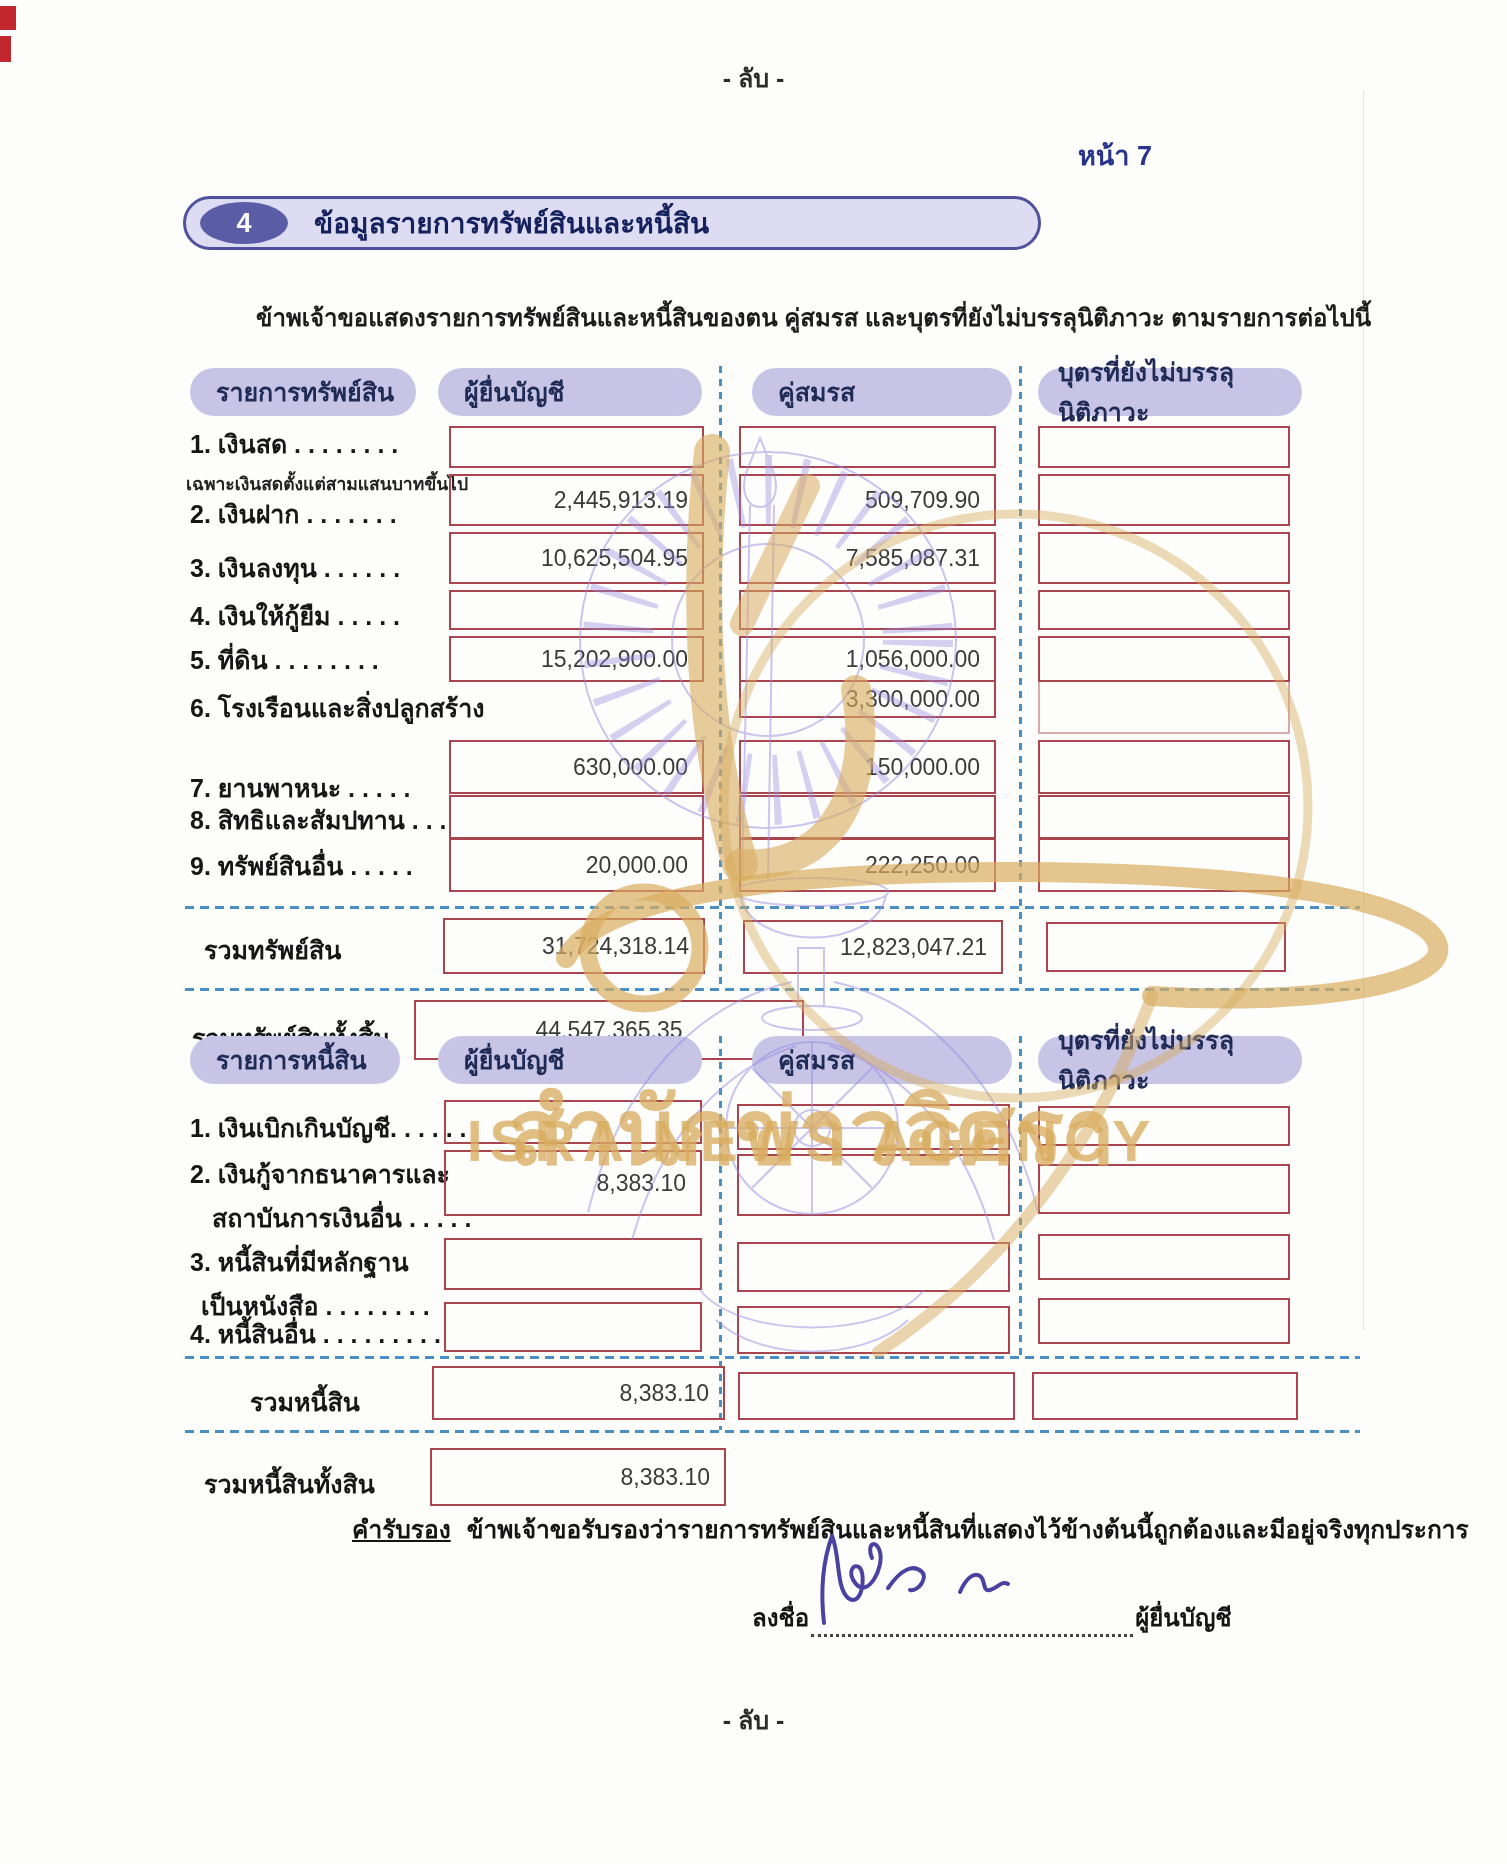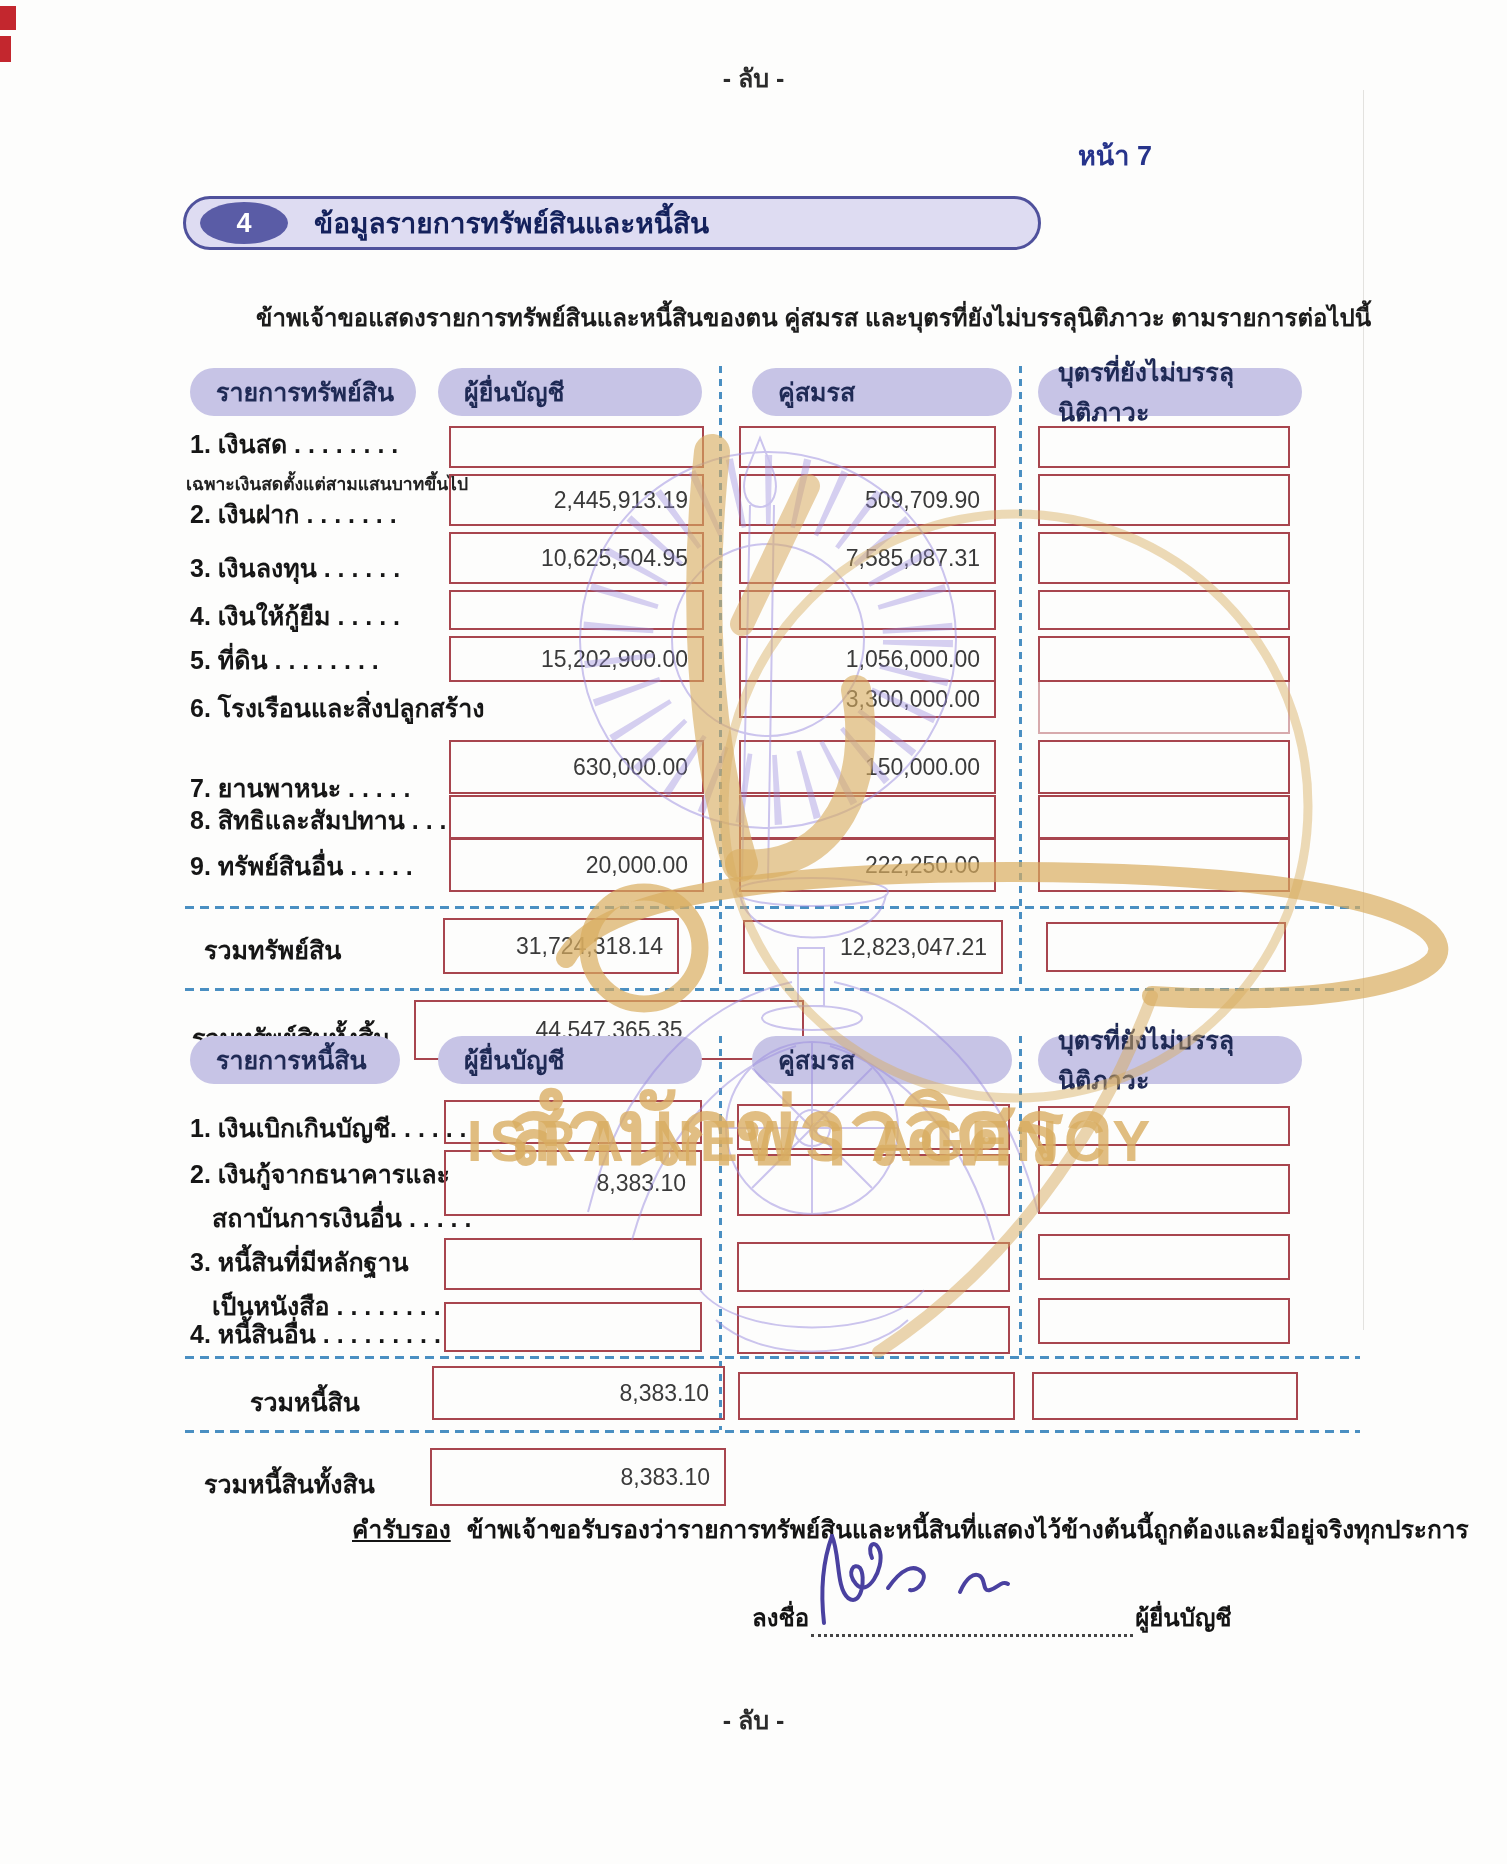--- a/index.html
+++ b/index.html
@@ -121,41 +121,41 @@
   <div class="box" style="left:1038px;top:532px;width:252px;height:52px;"></div>
   <div class="box" style="left:1038px;top:590px;width:252px;height:40px;"></div>
   <div class="box" style="left:1038px;top:636px;width:252px;height:46px;"></div>
   <div class="box faded" style="left:1038px;top:680px;width:252px;height:54px;"></div>
   <div class="box" style="left:1038px;top:740px;width:252px;height:54px;"></div>
   <div class="box" style="left:1038px;top:795px;width:252px;height:44px;"></div>
   <div class="box" style="left:1038px;top:838px;width:252px;height:54px;"></div>
 
   <div class="dash-h" style="left:185px;top:906px;width:1175px;"></div>
   <div class="lbl" style="left:204px;top:930px;">รวมทรัพย์สิน</div>
-  <div class="box" style="left:443px;top:918px;width:236px;height:56px;">31,724,318.14</div>
+  <div class="box" style="left:443px;top:918px;width:262px;height:56px;">31,724,318.14</div>
   <div class="box" style="left:743px;top:920px;width:260px;height:54px;">12,823,047.21</div>
   <div class="box" style="left:1046px;top:922px;width:240px;height:50px;"></div>
   <div class="dash-h" style="left:185px;top:988px;width:1175px;"></div>
 
   <div class="lbl" style="left:192px;top:1018px;">รวมทรัพย์สินทั้งสิ้น</div>
   <div class="box center" style="left:414px;top:1000px;width:390px;height:60px;">44,547,365.35</div>
 
   <div class="pill" style="left:190px;top:1036px;width:210px;">รายการหนี้สิน</div>
   <div class="pill" style="left:438px;top:1036px;width:264px;">ผู้ยื่นบัญชี</div>
   <div class="pill" style="left:752px;top:1036px;width:260px;">คู่สมรส</div>
   <div class="pill" style="left:1038px;top:1036px;width:264px;padding-left:20px;">บุตรที่ยังไม่บรรลุนิติภาวะ</div>
 
   <div class="dash-v" style="left:719px;top:1036px;height:394px;"></div>
   <div class="dash-v" style="left:1019px;top:1036px;height:320px;"></div>
 
   <div class="lbl" style="left:190px;top:1108px;">1. เงินเบิกเกินบัญชี. . . . . .</div>
   <div class="lbl" style="left:190px;top:1154px;text-align:right;">2. เงินกู้จากธนาคารและ</div>
   <div class="lbl2" style="left:212px;top:1198px;">สถาบันการเงินอื่น  . . . . .</div>
   <div class="lbl" style="left:190px;top:1242px;">3.  หนี้สินที่มีหลักฐาน</div>
-  <div class="lbl2" style="left:212px;top:1286px;text-align:center;">เป็นหนังสือ  . . . . . . . .</div>
+  <div class="lbl2" style="left:201px;top:1286px;text-align:center;">เป็นหนังสือ  . . . . . . . .</div>
   <div class="lbl" style="left:190px;top:1314px;">4.  หนี้สินอื่น  . . . . . . . . .</div>
 
   <div class="box" style="left:444px;top:1100px;width:258px;height:44px;"></div>
   <div class="box" style="left:444px;top:1150px;width:258px;height:66px;">8,383.10</div>
   <div class="box" style="left:444px;top:1238px;width:258px;height:52px;"></div>
   <div class="box" style="left:444px;top:1302px;width:258px;height:50px;"></div>
 
   <div class="box" style="left:737px;top:1104px;width:273px;height:46px;"></div>
   <div class="box" style="left:737px;top:1154px;width:273px;height:62px;"></div>
   <div class="box" style="left:737px;top:1242px;width:273px;height:50px;"></div>

